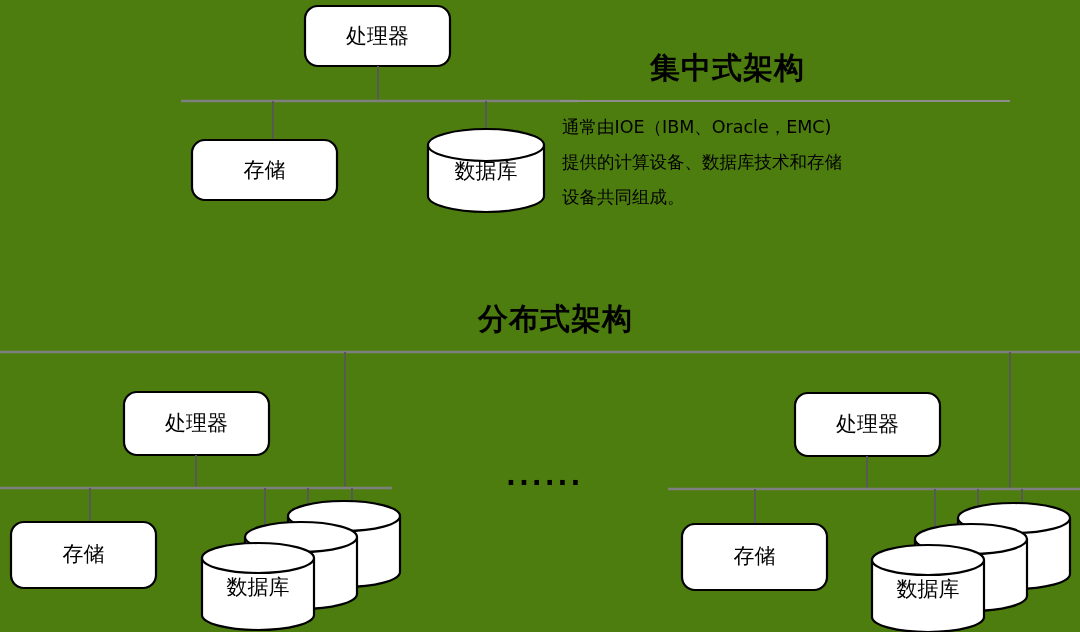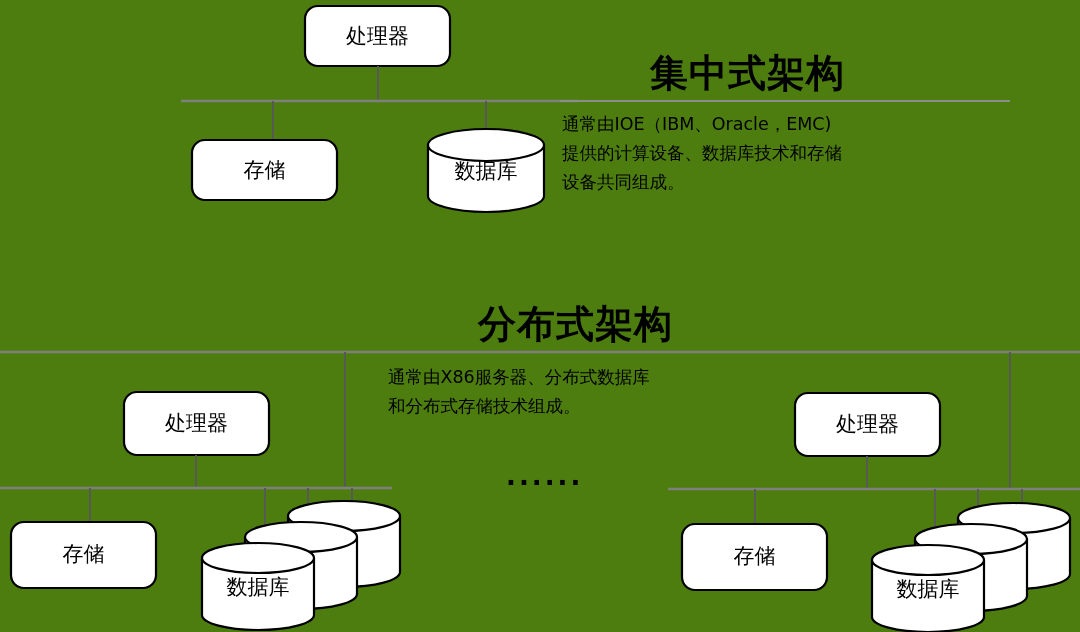--- a/index.html
+++ b/index.html
@@ -40,30 +40,30 @@
     stroke-width: 1.8;
   }
   .node-label {
     font-size: 21px;
     fill: #000000;
     text-anchor: middle;
     dominant-baseline: middle;
   }
   .section-title {
     position: absolute;
-    font-size: 38px;
+    font-size: 30px;
     font-weight: 700;
     color: #000000;
     letter-spacing: 1px;
     white-space: nowrap;
   }
   .body-text {
     position: absolute;
     font-size: 17.5px;
-    line-height: 29px;
+    line-height: 35px;
     color: #000000;
     white-space: pre-line;
   }
   .ellipsis-dots {
     position: absolute;
     font-size: 26px;
     letter-spacing: 3px;
     color: #000000;
     font-weight: 700;
     white-space: nowrap;
@@ -166,18 +166,16 @@
   </svg>
 
   <div class="section-title" style="left:650px; top:48px;">集中式架构</div>
 
   <div class="body-text" style="left:562px; top:110px; width:470px;">通常由IOE（IBM、Oracle，EMC)
 提供的计算设备、数据库技术和存储
 设备共同组成。</div>
 
   <div class="section-title" style="left:478px; top:299px;">分布式架构</div>
 
-  <div class="body-text" style="left:388px; top:363px; width:620px;">通常由X86服务器、分布式数据库
-和分布式存储技术组成。</div>
 
   <div class="ellipsis-dots" style="left:506px; top:468px;">······</div>
 
 </div>
 
 </body></html>

